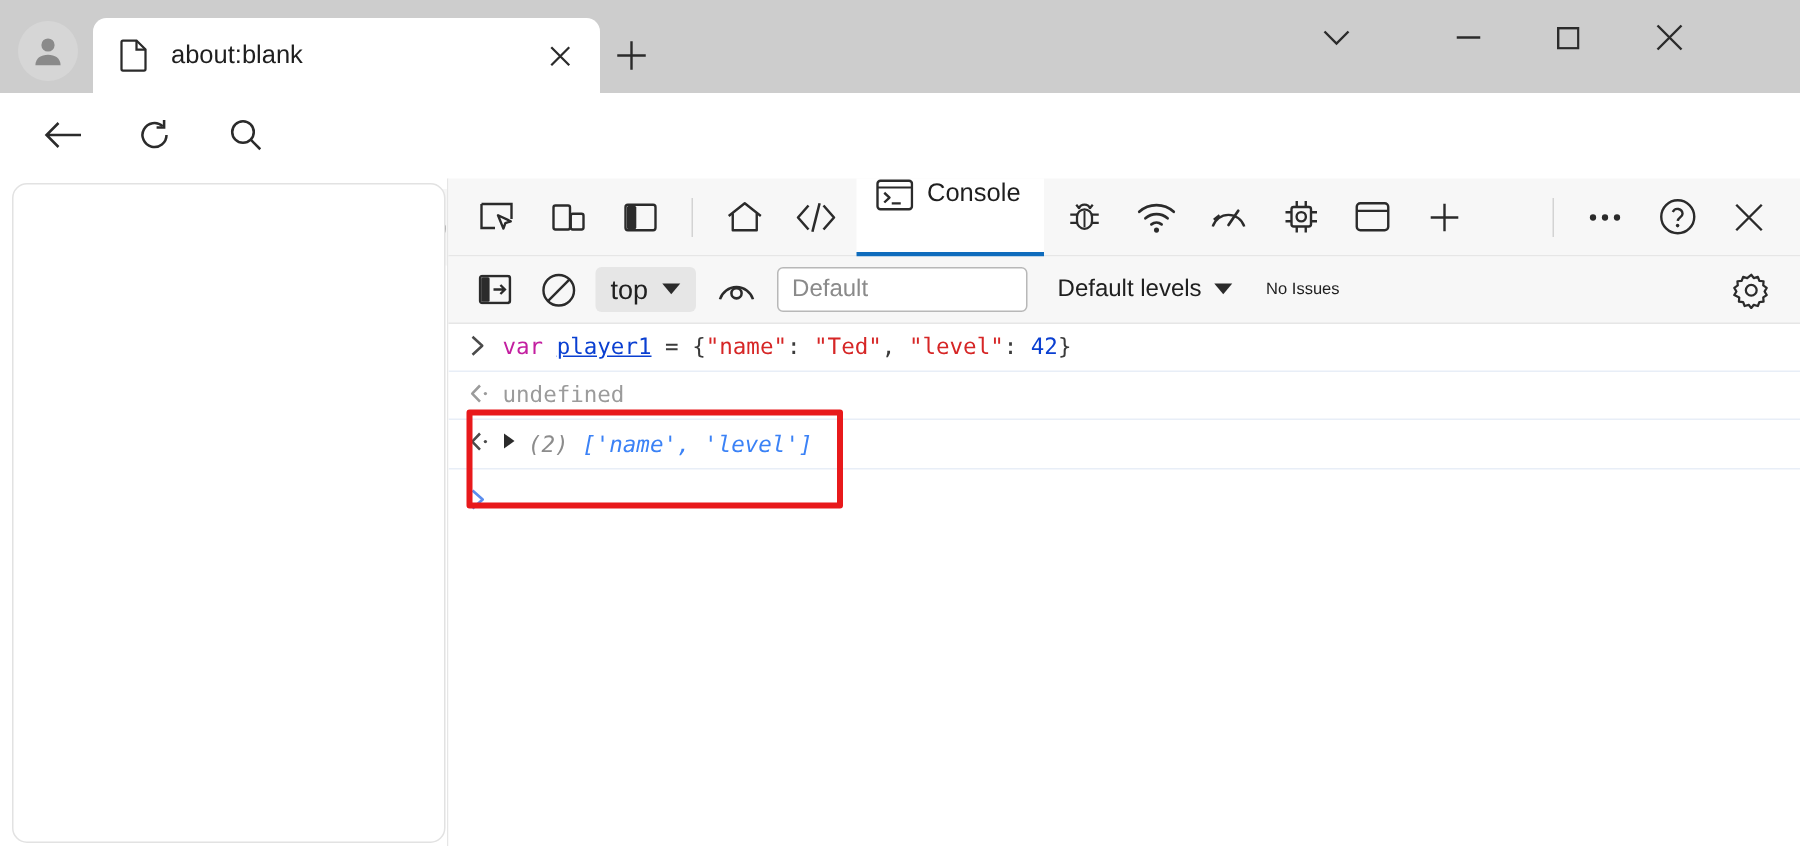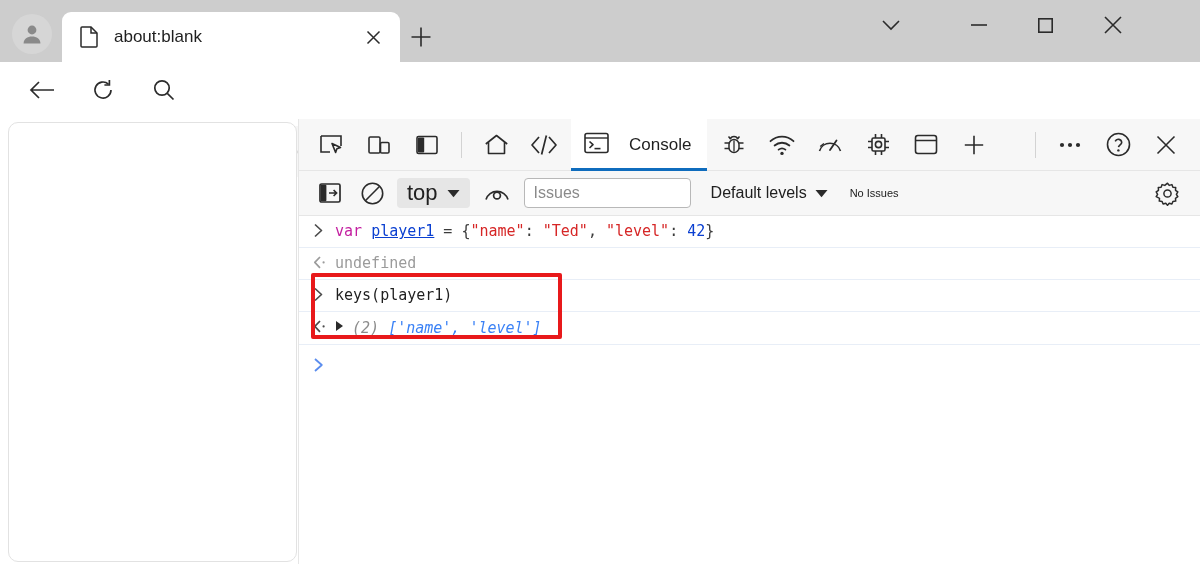--- a/index.html
+++ b/index.html
@@ -185,22 +185,22 @@
   .dt-sep {
     width: 1px; height: 26px;
     background: #d3d3d3;
     margin: 0 10px;
     flex: 0 0 1px;
   }
   .dt-tab-console {
     position: relative;
     height: 52px;
     display: flex;
-    align-items: center;
-    gap: 20px;
+    align-items: flex-start;
+    gap: 9px;
     padding: 0 16px 0 13px;
     background: #ffffff;
     flex: 0 0 auto;
     margin: 0 3px;
   }
   .dt-tab-console::after {
     content: "";
     position: absolute;
     left: 0; right: 0; bottom: 0;
     height: 3px;
@@ -238,21 +238,21 @@
     height: 30px;
     background: #e6e6e6;
     border-radius: 4px;
     display: flex;
     align-items: center;
     gap: 9px;
     padding: 0 10px;
     margin: 0 6px 0 4px;
     flex: 0 0 auto;
   }
-  .ctx-label { font-size: 22px; color: #202020; }
+  .ctx-label { font-size: 18px; color: #202020; }
   .filter-box {
     width: 167px; height: 30px;
     background: #ffffff;
     border: 1px solid #b8b8b8;
     border-radius: 4px;
     margin-left: 6px;
     display: flex;
     align-items: center;
     padding: 0 9px;
     flex: 0 0 167px;
@@ -617,21 +617,21 @@
       </div>
 
       <div class="tb-icon">
         <svg width="26" height="18" viewBox="0 0 26 18">
           <path d="M2 15.5A11.5 11.5 0 0 1 24 15.5" fill="none" stroke="#2b2b2b" stroke-width="1.7"></path>
           <circle cx="13" cy="11.5" r="3.4" fill="none" stroke="#2b2b2b" stroke-width="1.7"></circle>
         </svg>
       </div>
 
       <div class="filter-box">
-        <span class="filter-text">Issues</span>
+        <span class="filter-text">Default</span>
       </div>
 
       <div class="levels-select">
         <span class="levels-label">Default levels</span>
         <span>
           <svg width="13" height="9" viewBox="0 0 13 9">
               <path d="M0.5 1h12L6.5 8.2z" fill="#2b2b2b"></path>
             </svg>
         </span>
       </div>
@@ -662,28 +662,20 @@
       <div class="con-row">
         <span class="gutter">
           <svg width="13" height="15" viewBox="0 0 13 15">
             <path d="M7 2 1.8 7.4 7 12.8" fill="none" stroke="#9b9b9b" stroke-width="1.7" stroke-linejoin="round"></path>
             <circle cx="10.6" cy="7.4" r="1.1" fill="#9b9b9b"></circle>
           </svg>
         </span>
         <span class="con-undefined">undefined</span>
       </div>
 
-      <div class="con-row">
-        <span class="gutter">
-          <svg width="11" height="15" viewBox="0 0 11 15">
-            <path d="M2 1.5 8.5 7.5 2 13.5" fill="none" stroke="#4b4b4b" stroke-width="1.7" stroke-linejoin="round"></path>
-          </svg>
-        </span>
-        <span class="con-text k-plain">keys(player1)</span>
-      </div>
 
       <div class="con-row">
         <span class="gutter">
           <svg width="13" height="15" viewBox="0 0 13 15">
             <path d="M7 2 1.8 7.4 7 12.8" fill="none" stroke="#4b4b4b" stroke-width="1.7" stroke-linejoin="round"></path>
             <circle cx="10.6" cy="7.4" r="1.1" fill="#4b4b4b"></circle>
           </svg>
         </span>
         <span class="con-text"><span class="expander"><svg width="10" height="12" viewBox="0 0 10 12">
                 <path d="M1 1l7 5-7 5z" fill="#2b2b2b"></path>

